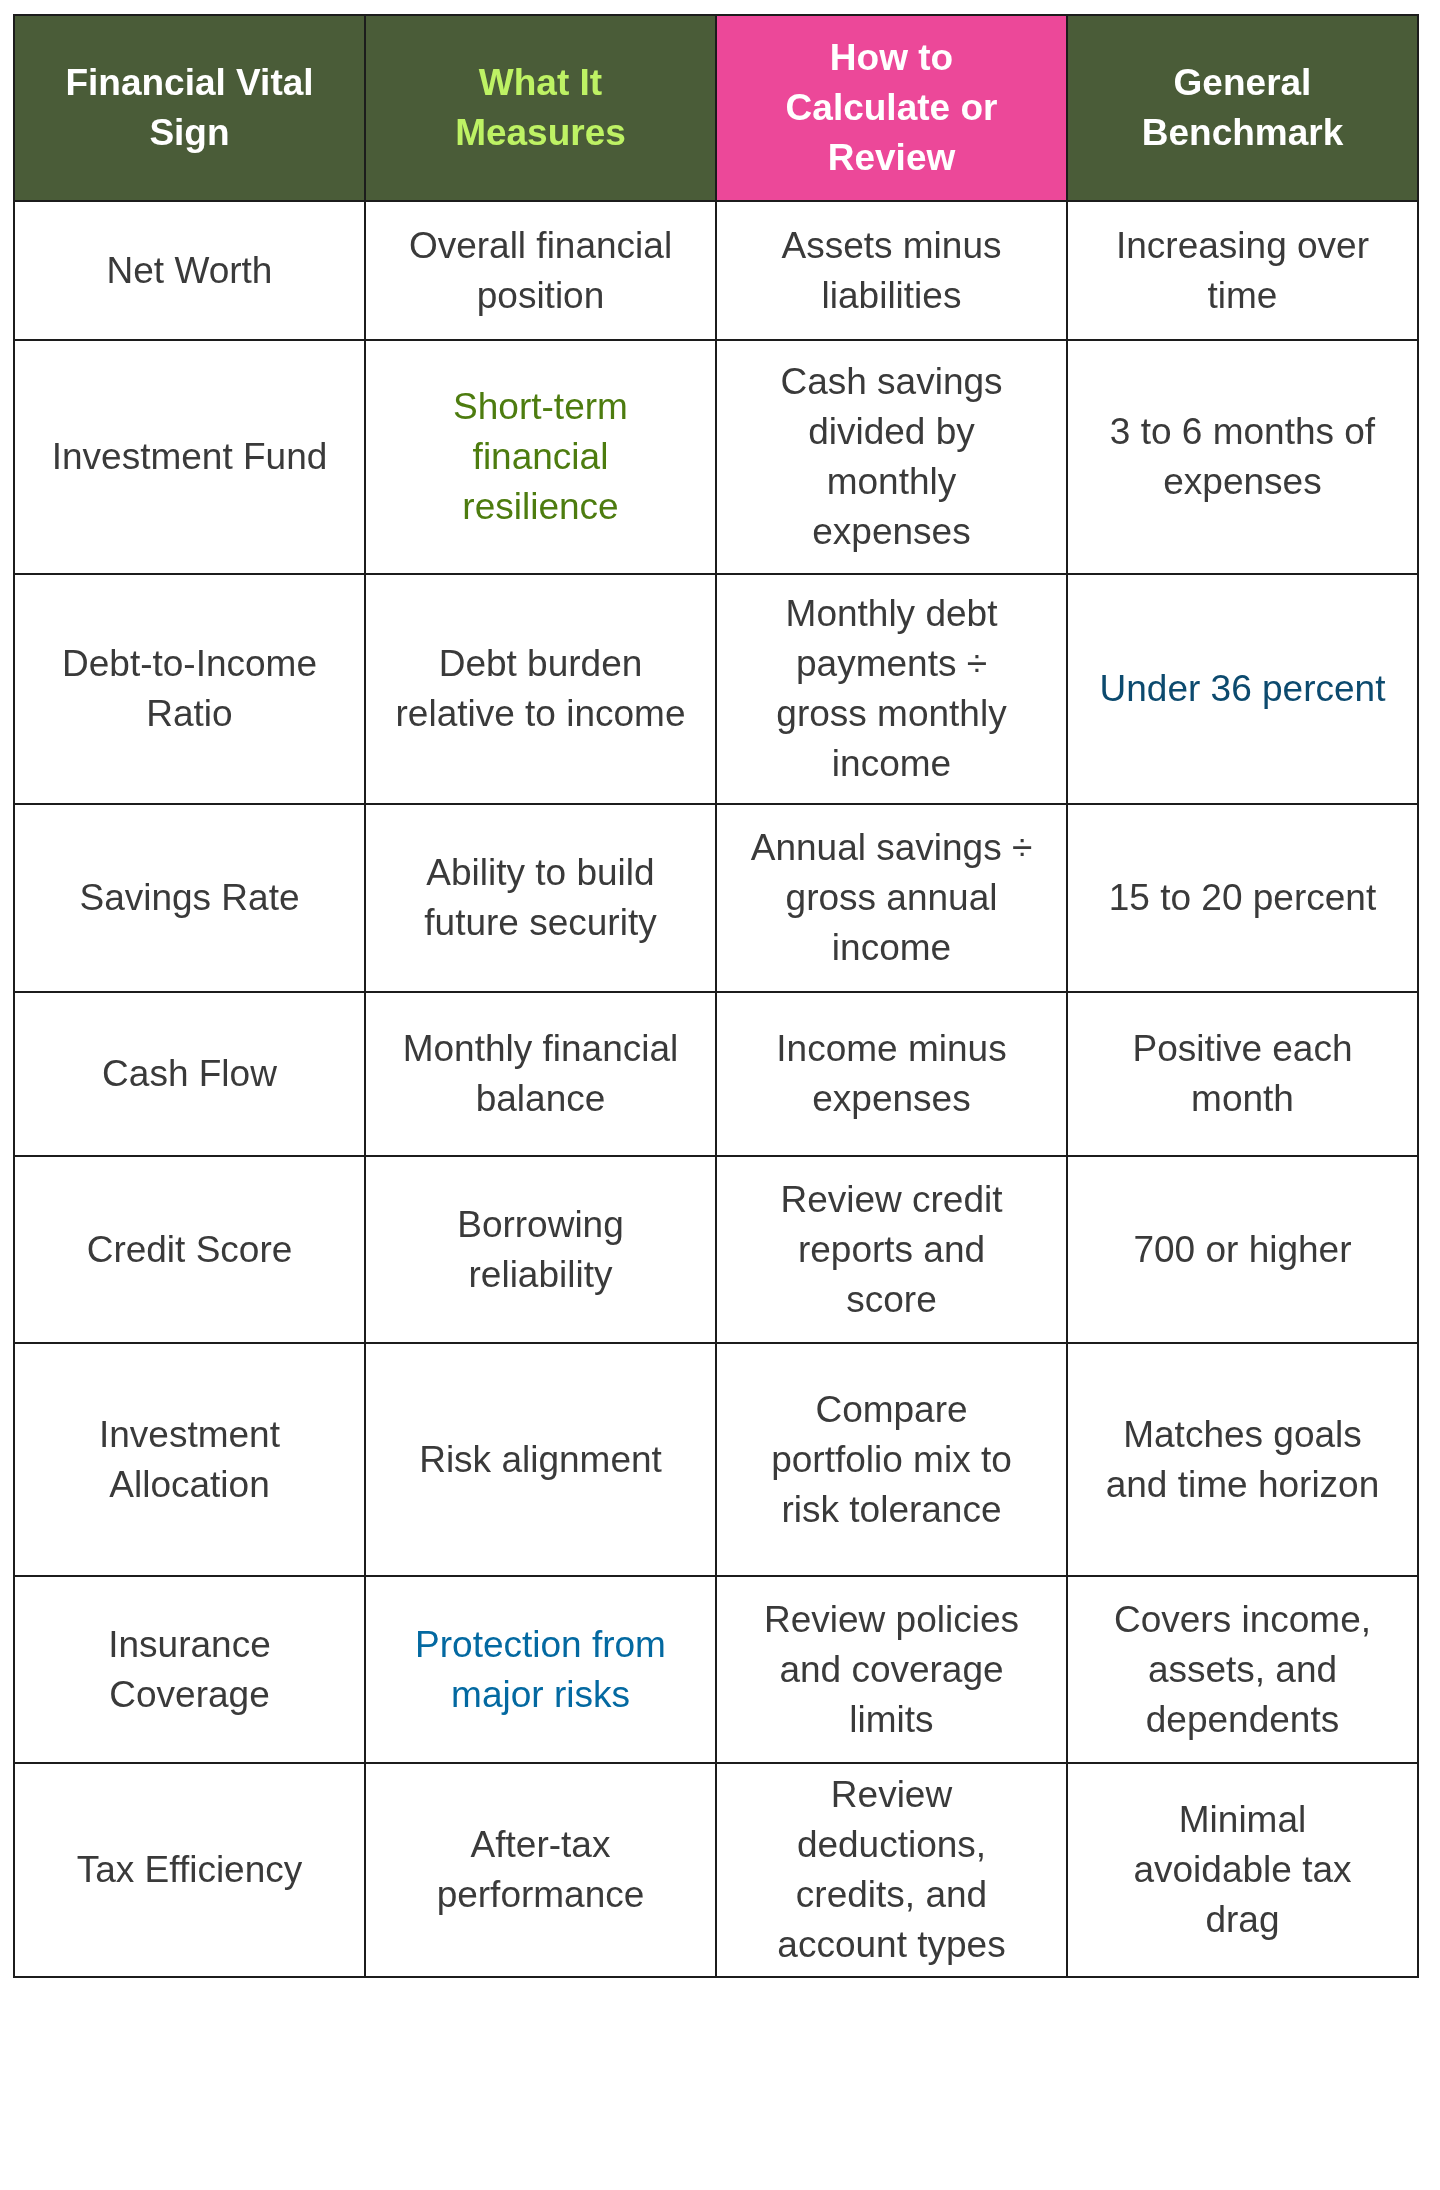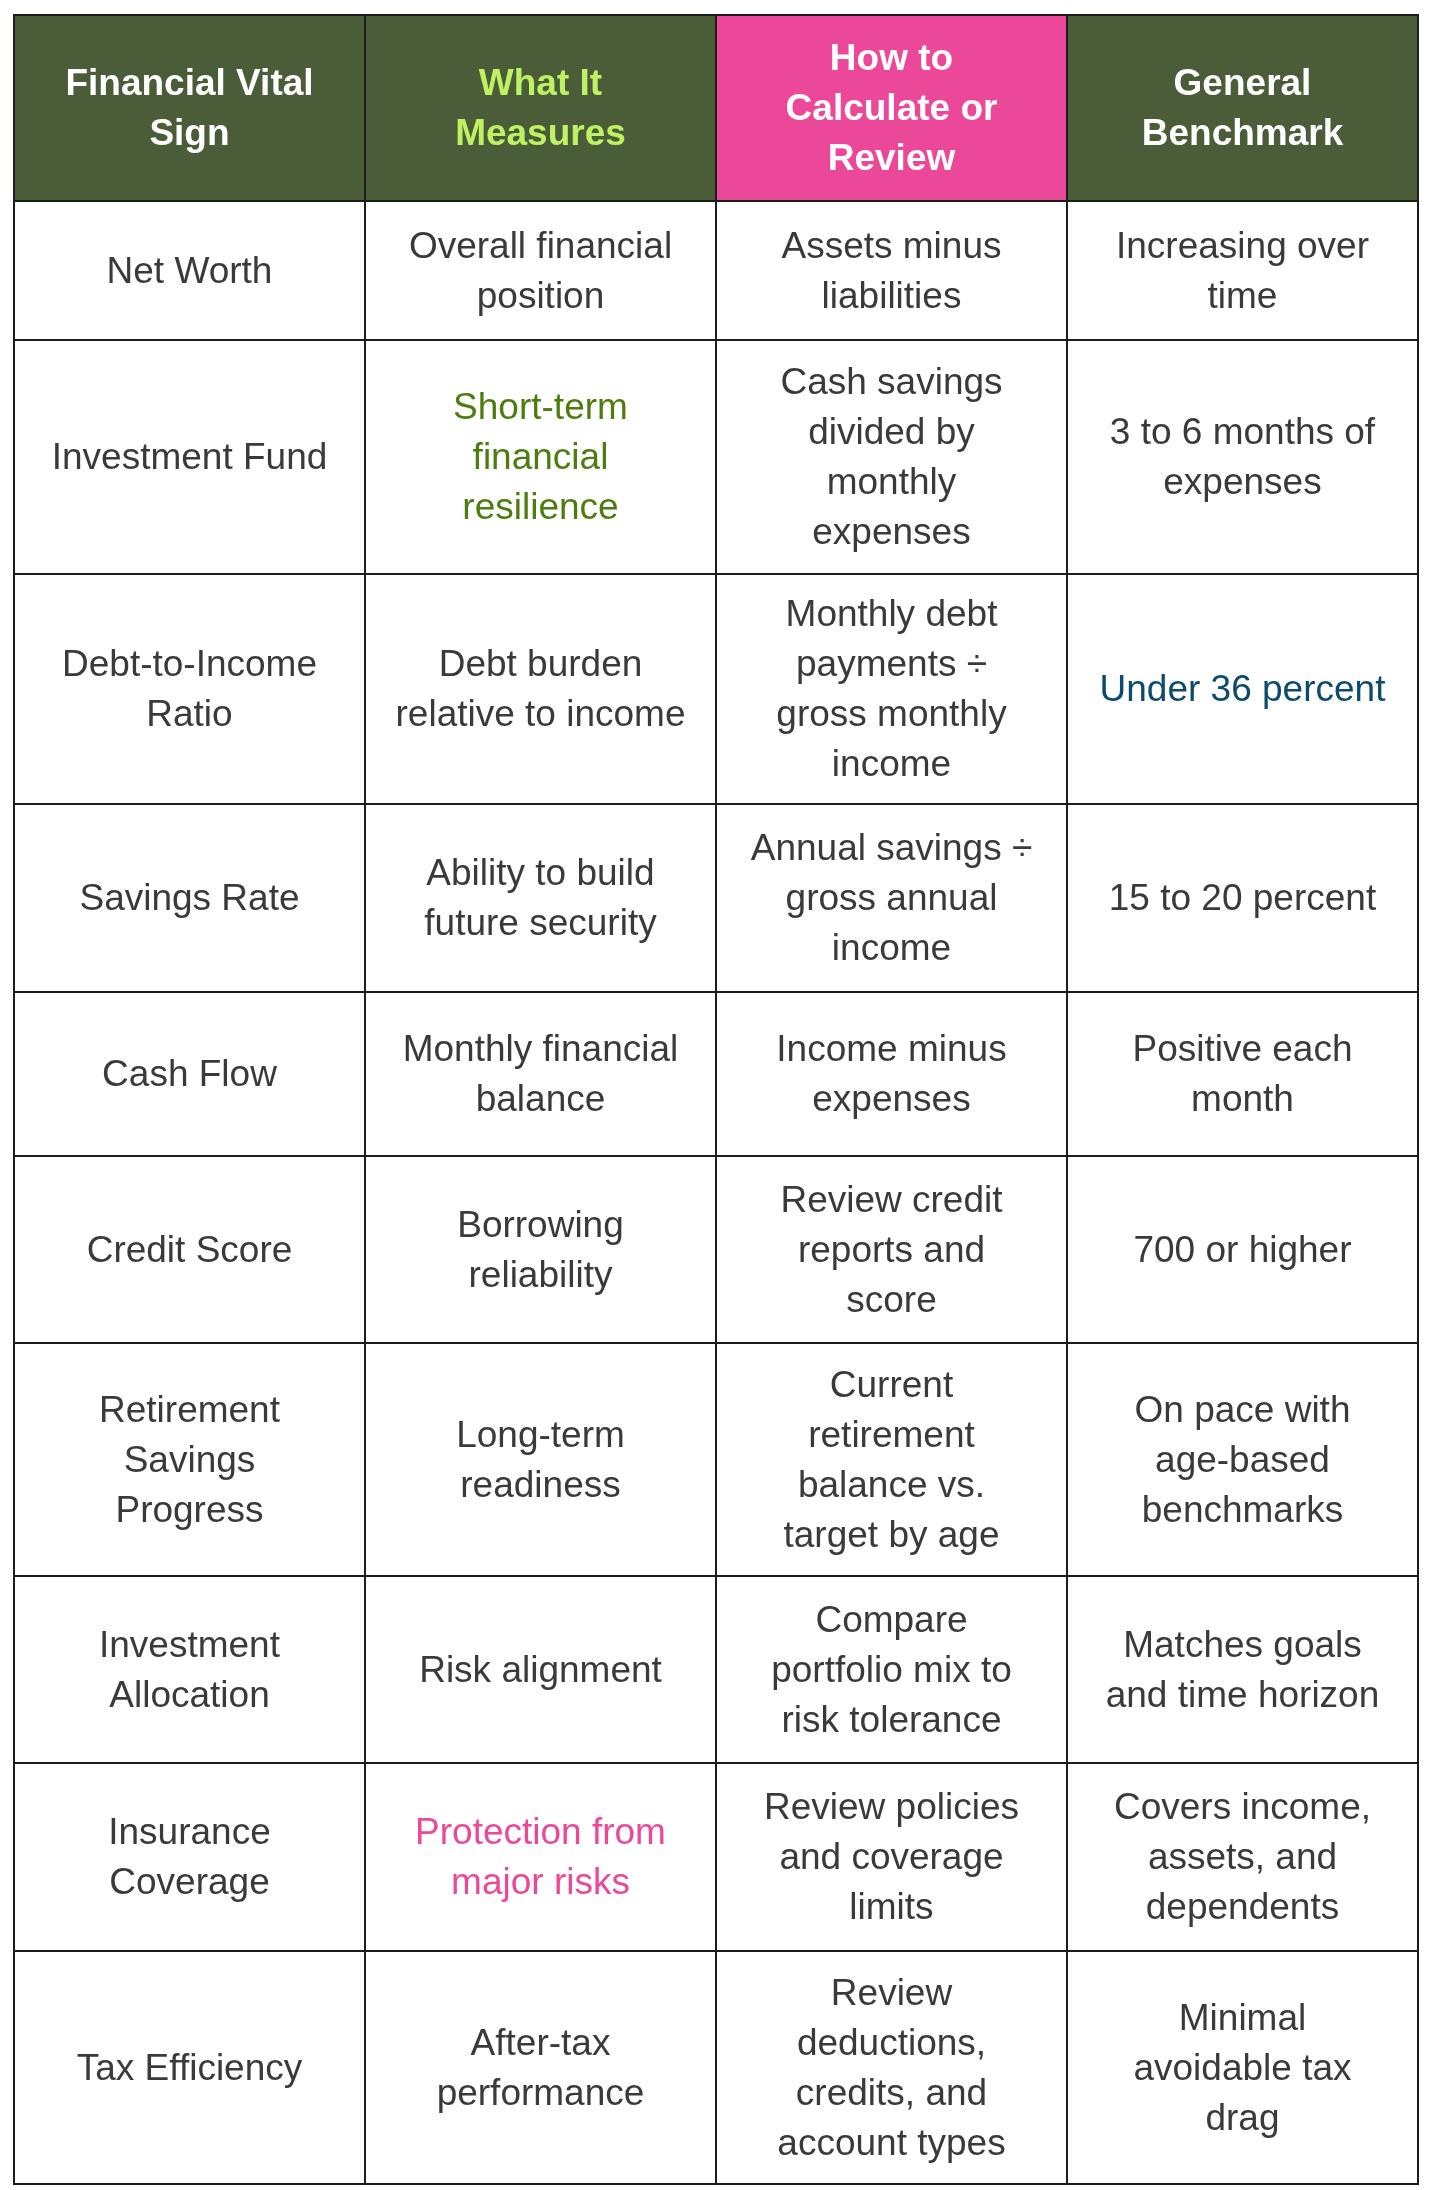--- a/index.html
+++ b/index.html
@@ -125,47 +125,33 @@
         <tr>
           <td style="color: rgb(58, 58, 58);">Credit Score</td>
           <td style="color: rgb(58, 58, 58);">Borrowing
 reliability</td>
           <td style="color: rgb(58, 58, 58);">Review credit
 reports and
 score</td>
           <td style="color: rgb(58, 58, 58);">700 or higher</td>
         </tr>
         <tr>
-          <td style="color: rgb(58, 58, 58);">Retirement
-Savings
-Progress</td>
-          <td style="color: rgb(58, 58, 58);">Long-term
-readiness</td>
-          <td style="color: rgb(58, 58, 58);">Current
-retirement
-balance vs.
-target by age</td>
-          <td style="color: rgb(58, 58, 58);">On pace with
-age-based
-benchmarks</td>
-        </tr>
-        <tr>
           <td style="color: rgb(58, 58, 58);">Investment
 Allocation</td>
           <td style="color: rgb(58, 58, 58);">Risk alignment</td>
           <td style="color: rgb(58, 58, 58);">Compare
 portfolio mix to
 risk tolerance</td>
           <td style="color: rgb(58, 58, 58);">Matches goals
 and time horizon</td>
         </tr>
         <tr>
           <td style="color: rgb(58, 58, 58);">Insurance
 Coverage</td>
-          <td style="color: #ec4899; margin-top: 24px;">Protection from
+          <td style="color: #0369a1; margin-top: 24px;">Protection from
 major risks</td>
           <td style="color: rgb(58, 58, 58);">Review policies
 and coverage
 limits</td>
           <td style="color: rgb(58, 58, 58);">Covers income,
 assets, and
 dependents</td>
         </tr>
         <tr>
           <td style="color: rgb(58, 58, 58);">Tax Efficiency</td>

